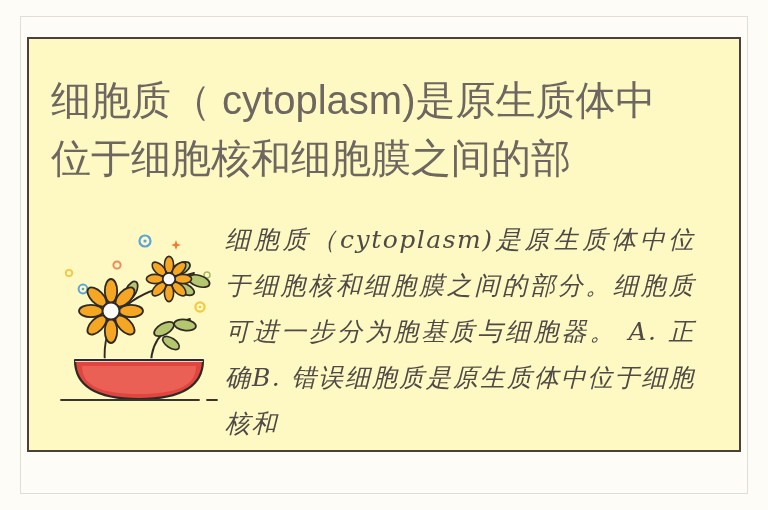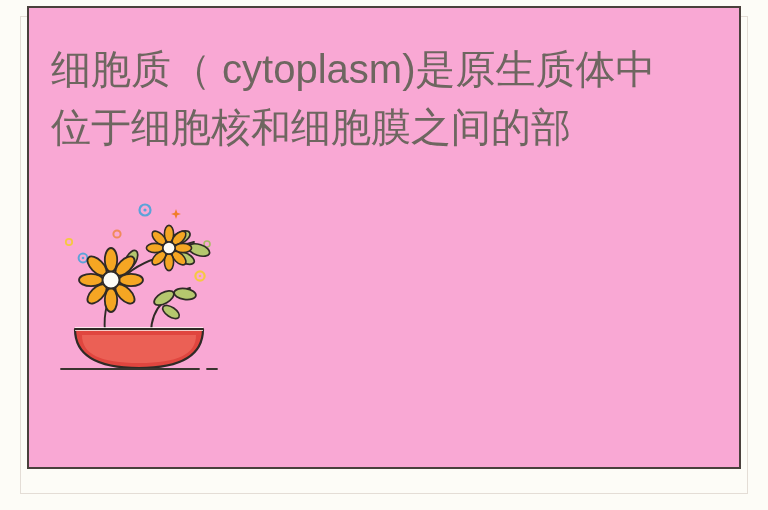--- a/index.html
+++ b/index.html
@@ -31,26 +31,26 @@
     height: 478px;
     border: 1px solid #e4ddd6;
     box-sizing: border-box;
     background: transparent;
   }
 
   
   #inner-frame {
     position: absolute;
     left: 27px;
-    top: 6px;
+    top: 37px;
     width: 714px;
-    height: 463px;
+    height: 415px;
     border: 2px solid #4a403c;
     box-sizing: border-box;
-    background: #f9a8d4;
+    background: #fef9c3;
     overflow: hidden;
   }
 
   
   #heading {
     position: absolute;
     left: 22px;
     top: 32px;
     width: 640px;
     color: #6e6660;
@@ -184,16 +184,17 @@
           </g>
 
           <g stroke="#3a342f" stroke-width="1.8" stroke-linecap="round">
             <line x1="2" y1="171" x2="140" y2="171"></line>
             <line x1="148" y1="171" x2="158" y2="171"></line>
           </g>
 
         </svg>
       </div>
 
+      <div id="bodytext">细胞质（cytoplasm)是原生质体中位于细胞核和细胞膜之间的部分。细胞质可进一步分为胞基质与细胞器。 A. 正确B. 错误细胞质是原生质体中位于细胞核和</div>
 
     </div>
   </div>
 </div>
 
 </body></html>

